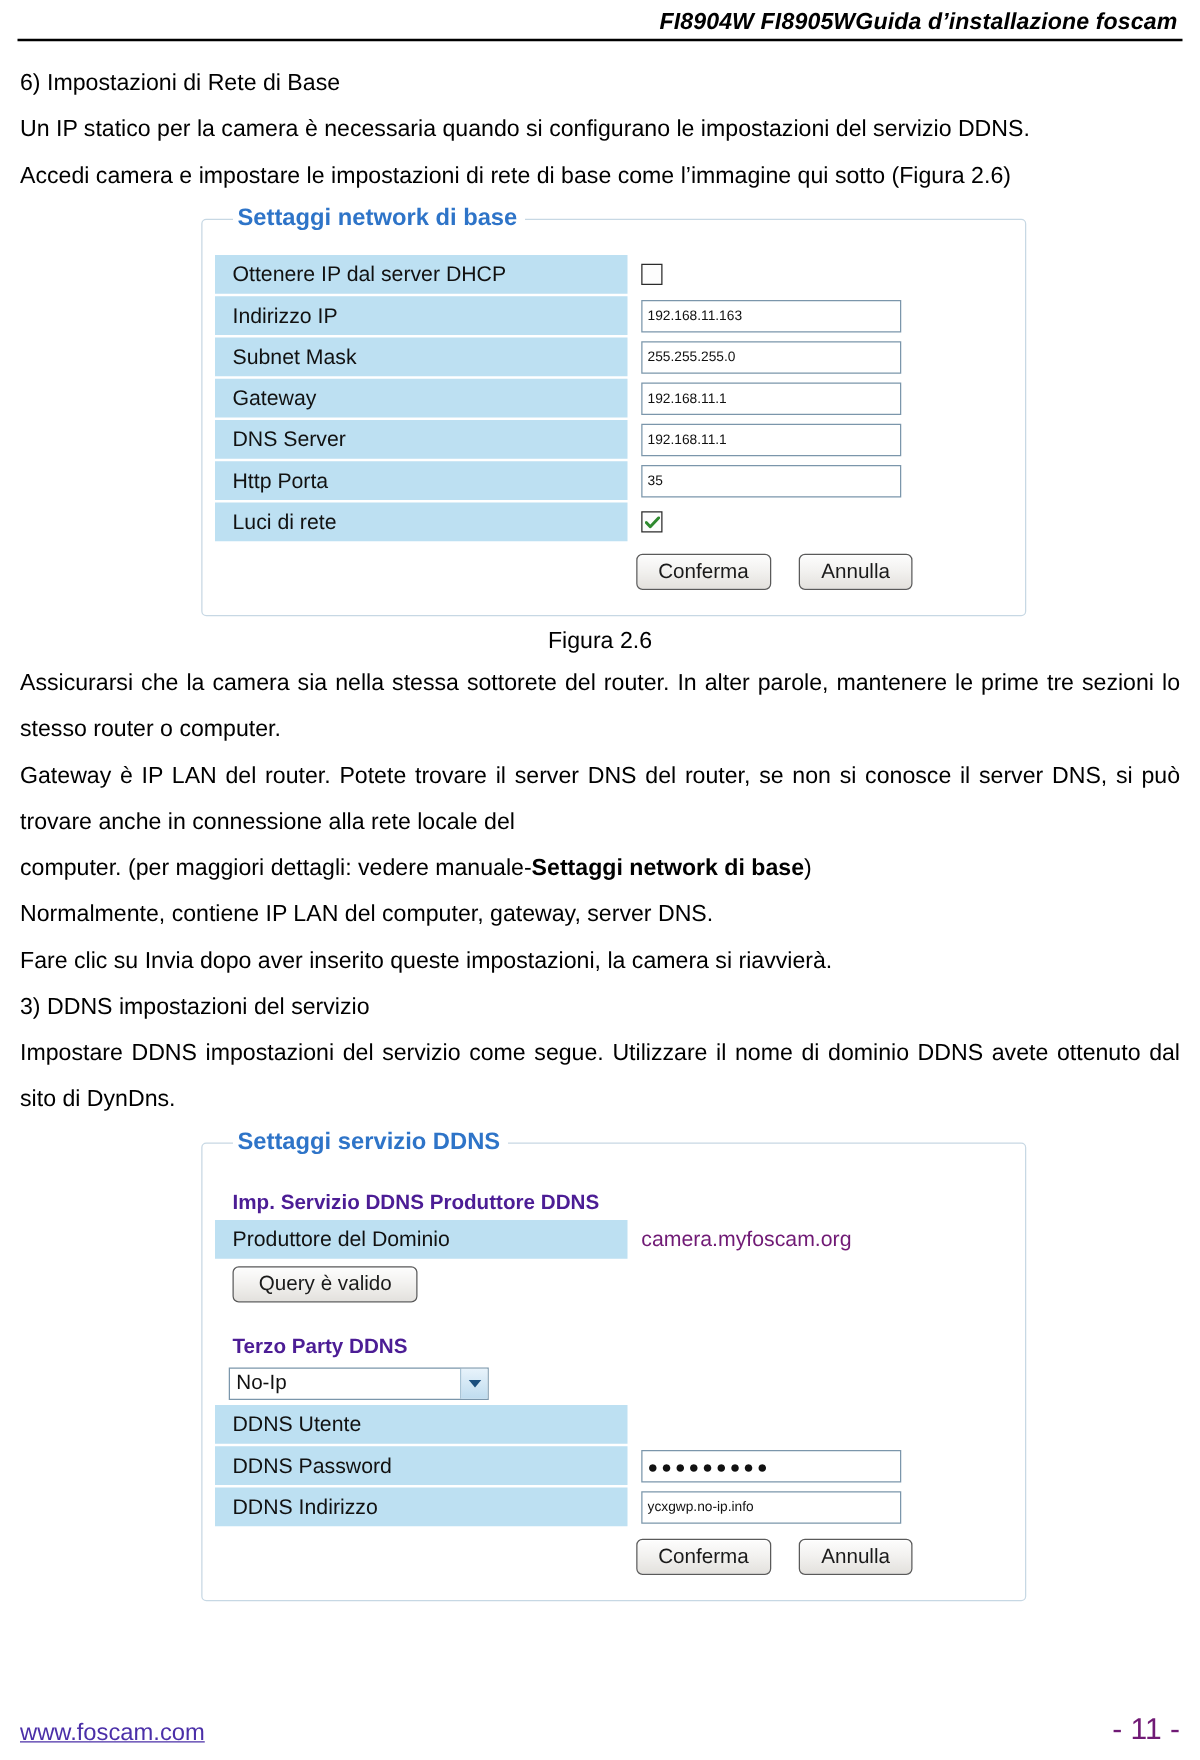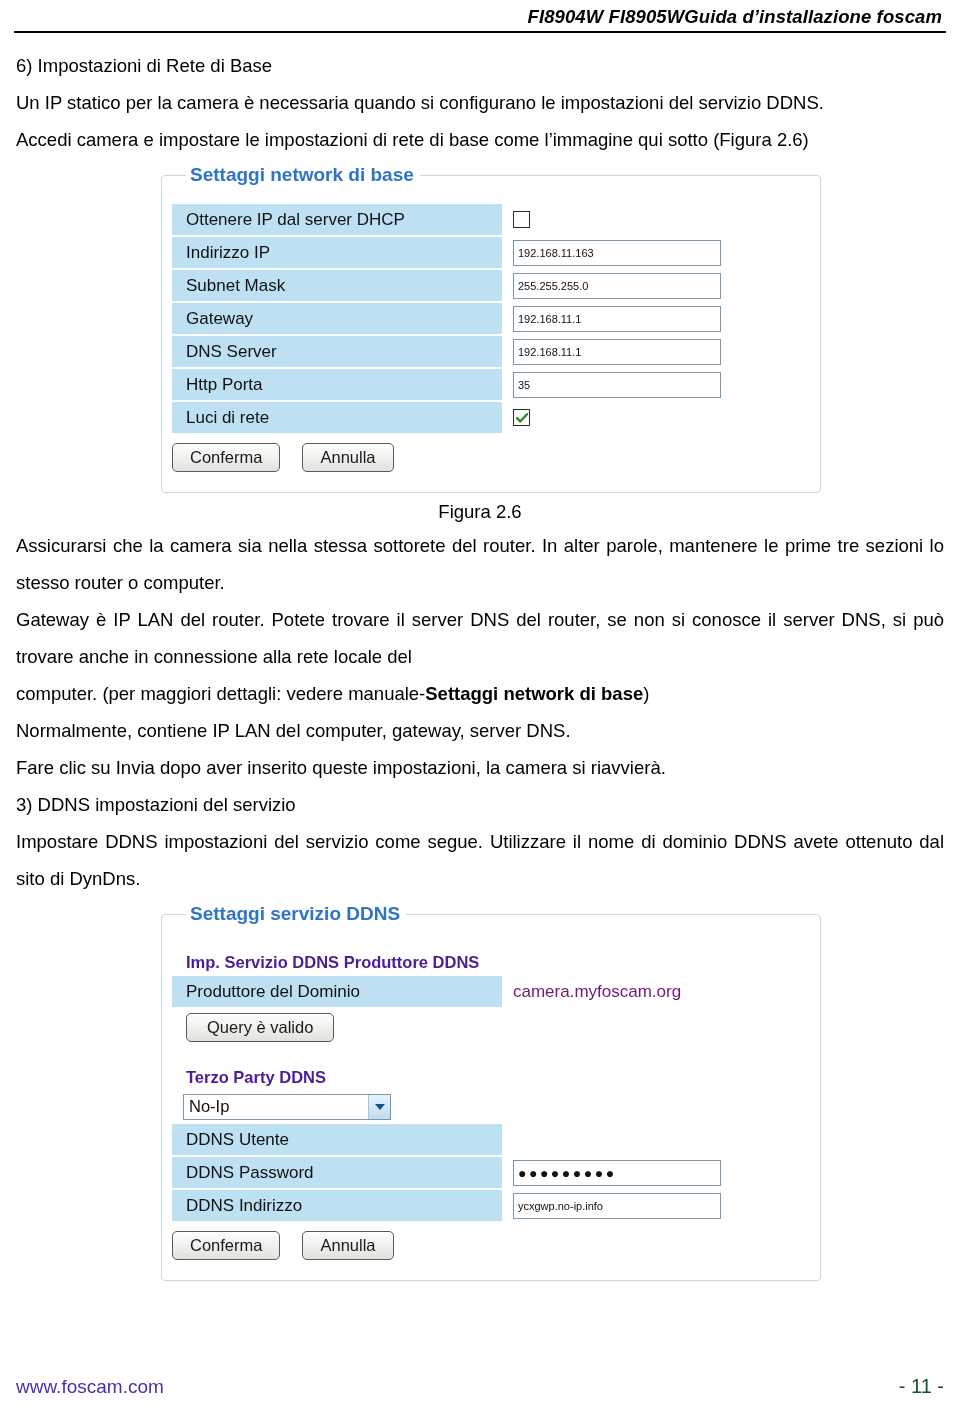--- a/index.html
+++ b/index.html
@@ -193,21 +193,21 @@
     color: #4c1d95;
     margin: 10px 0 4px 14px;
   }
   .sub-head.second {
     margin-top: 26px;
   }
 
   
   .btn-row {
     display: flex;
-    justify-content: flex-start;
+    justify-content: flex-end;
     gap: 22px;
     margin-top: 10px;
     padding-right: 80px;
   }
   .btn {
     font-family: "Liberation Sans", sans-serif;
     font-size: 16.5px;
     color: #1a1a1a;
     padding: 3px 17px 4px 17px;
     border: 1.4px solid #5a5a5a;
@@ -233,25 +233,26 @@
     bottom: 10px;
     padding: 0 16px;
     display: flex;
     align-items: flex-end;
     justify-content: space-between;
     box-sizing: border-box;
   }
   .footer .site {
     font-size: 19px;
     color: #4b2fa8;
+    text-decoration: underline;
     font-weight: normal;
   }
   .footer .pageno {
-    font-size: 20px;
-    color: #14532d;
+    font-size: 24px;
+    color: #701a75;
   }
 </style>
 </head>
 <body>
 
 <div class="page-header">
   <span class="hdr-text">FI8904W FI8905WGuida d’installazione foscam</span>
 </div>
 <div class="hdr-rule"></div>
 

